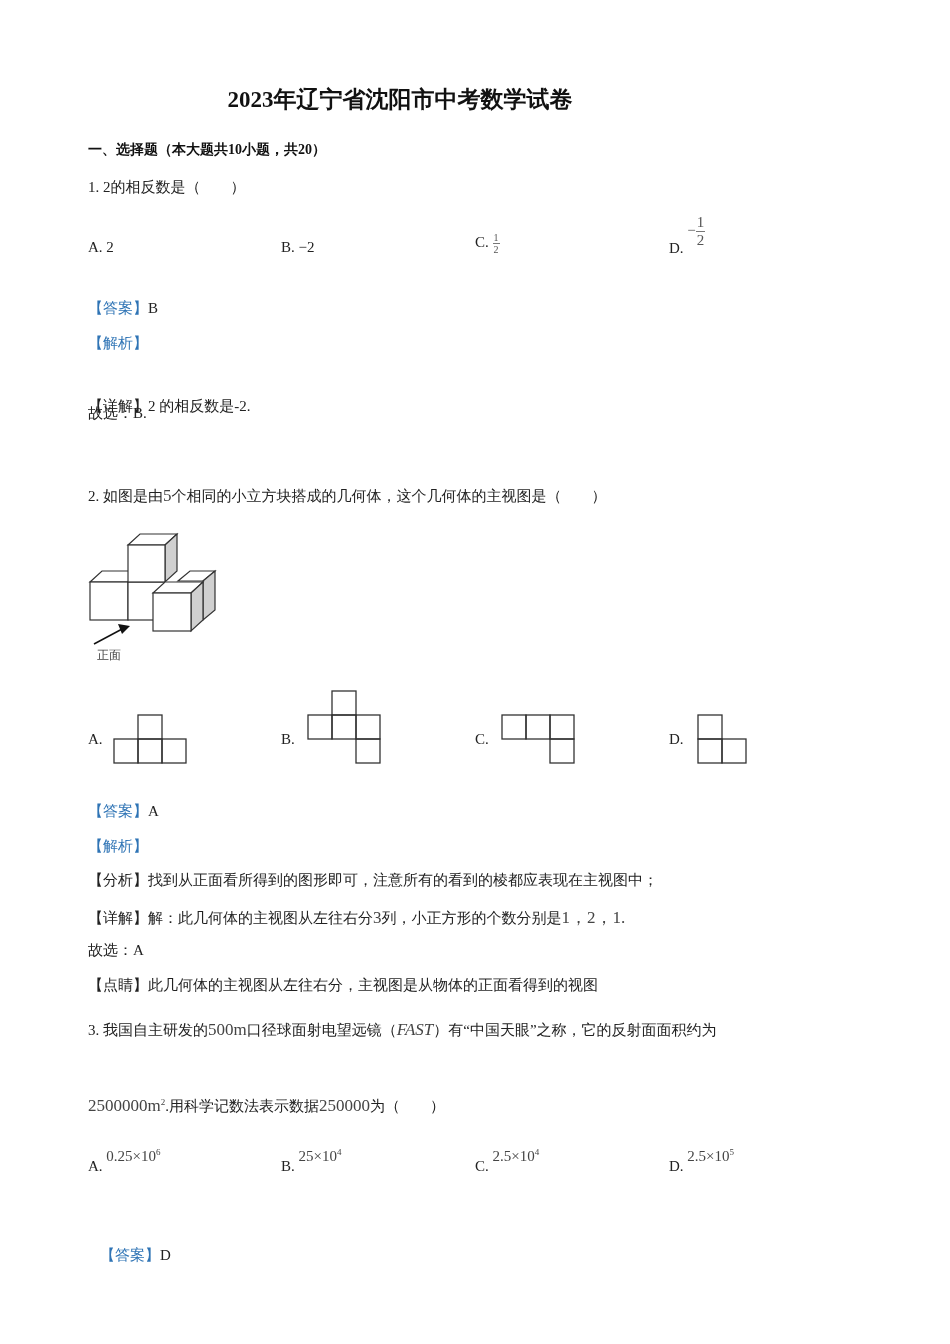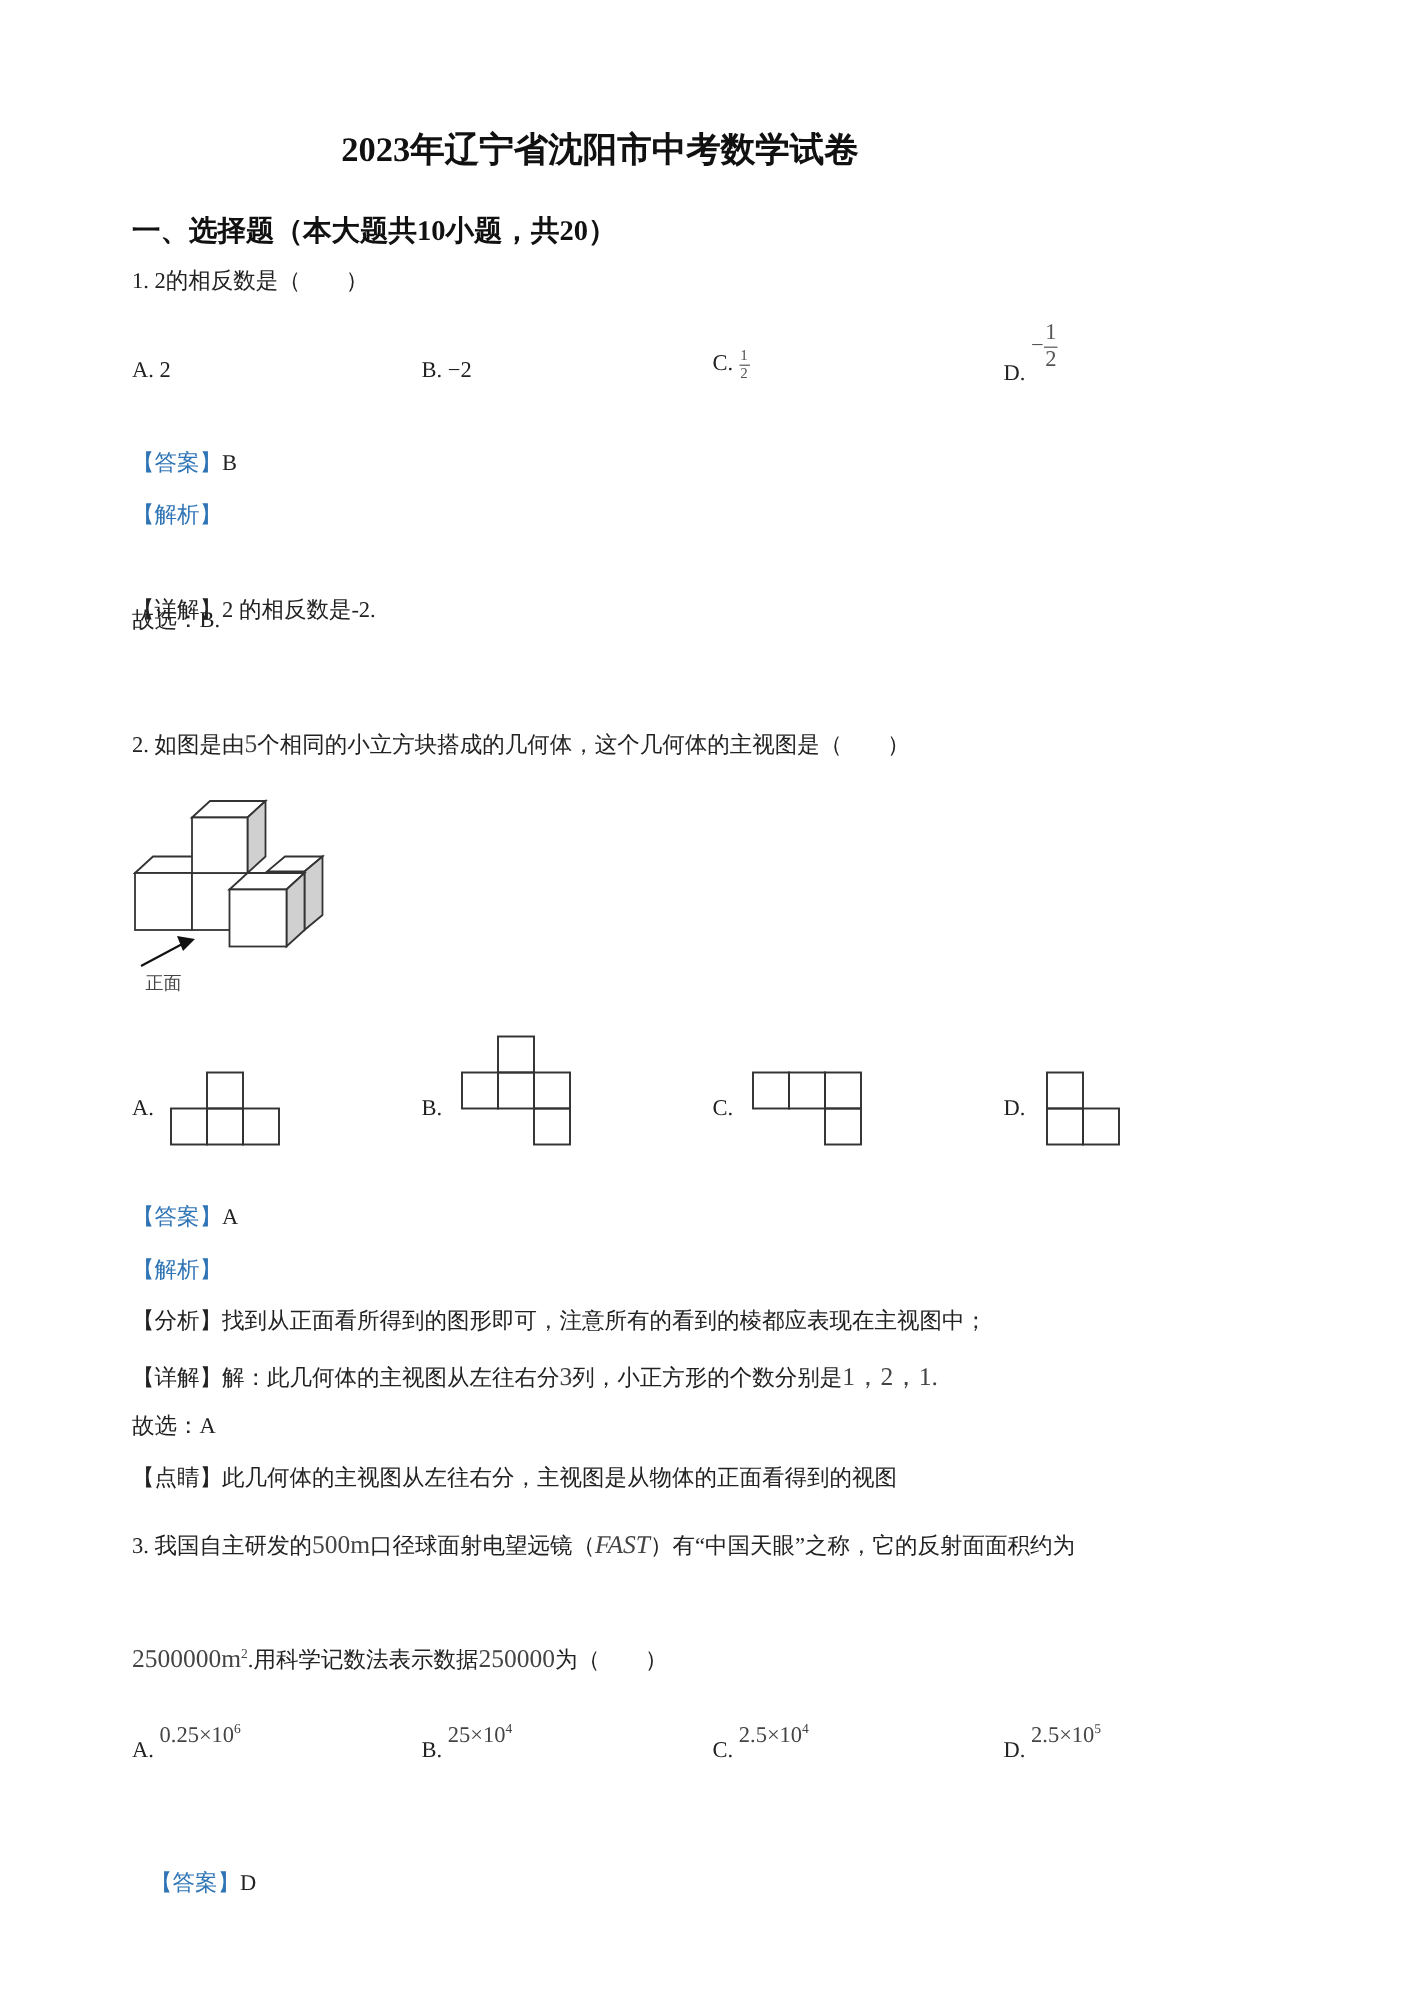--- a/index.html
+++ b/index.html
@@ -1,20 +1,20 @@
 <!DOCTYPE html>
 <html><head>
 <meta charset="utf-8">
 <style>
   html, body { margin: 0; padding: 0; background: #ffffff; }
   body { width: 950px; height: 1344px; position: relative; overflow: hidden;
          font-family: "Liberation Serif", "DejaVu Serif", serif; color: #222; }
   .abs { position: absolute; white-space: nowrap; }
   .title { left: 0; width: 800px; top: 84px; text-align: center; font-size: 23px; font-weight: bold; color: #111; }
-  .section { left: 88px; top: 141px; font-size: 19px; font-weight: bold; color: #111; }
+  .section { left: 88px; top: 141px; font-size: 14px; font-weight: bold; color: #111; }
   .q { font-size: 15px; }
   .lbl { color: #2f74b5; }
   .opt { font-size: 15px; }
   .frac { display: inline-block; vertical-align: middle; text-align: center; font-size: 10px; line-height: 11px; color: #555; }
   .frac .num { display: block; border-bottom: 1px solid #777; padding: 0 1px; }
   .frac.big { font-size: 15px; line-height: 17px; }
   .sci { font-size: 15px; color: #444; }
   .sci sup { font-size: 9px; }
   svg { position: absolute; overflow: visible; }
   .num-inline { font-size: 17px; color: #444; }

